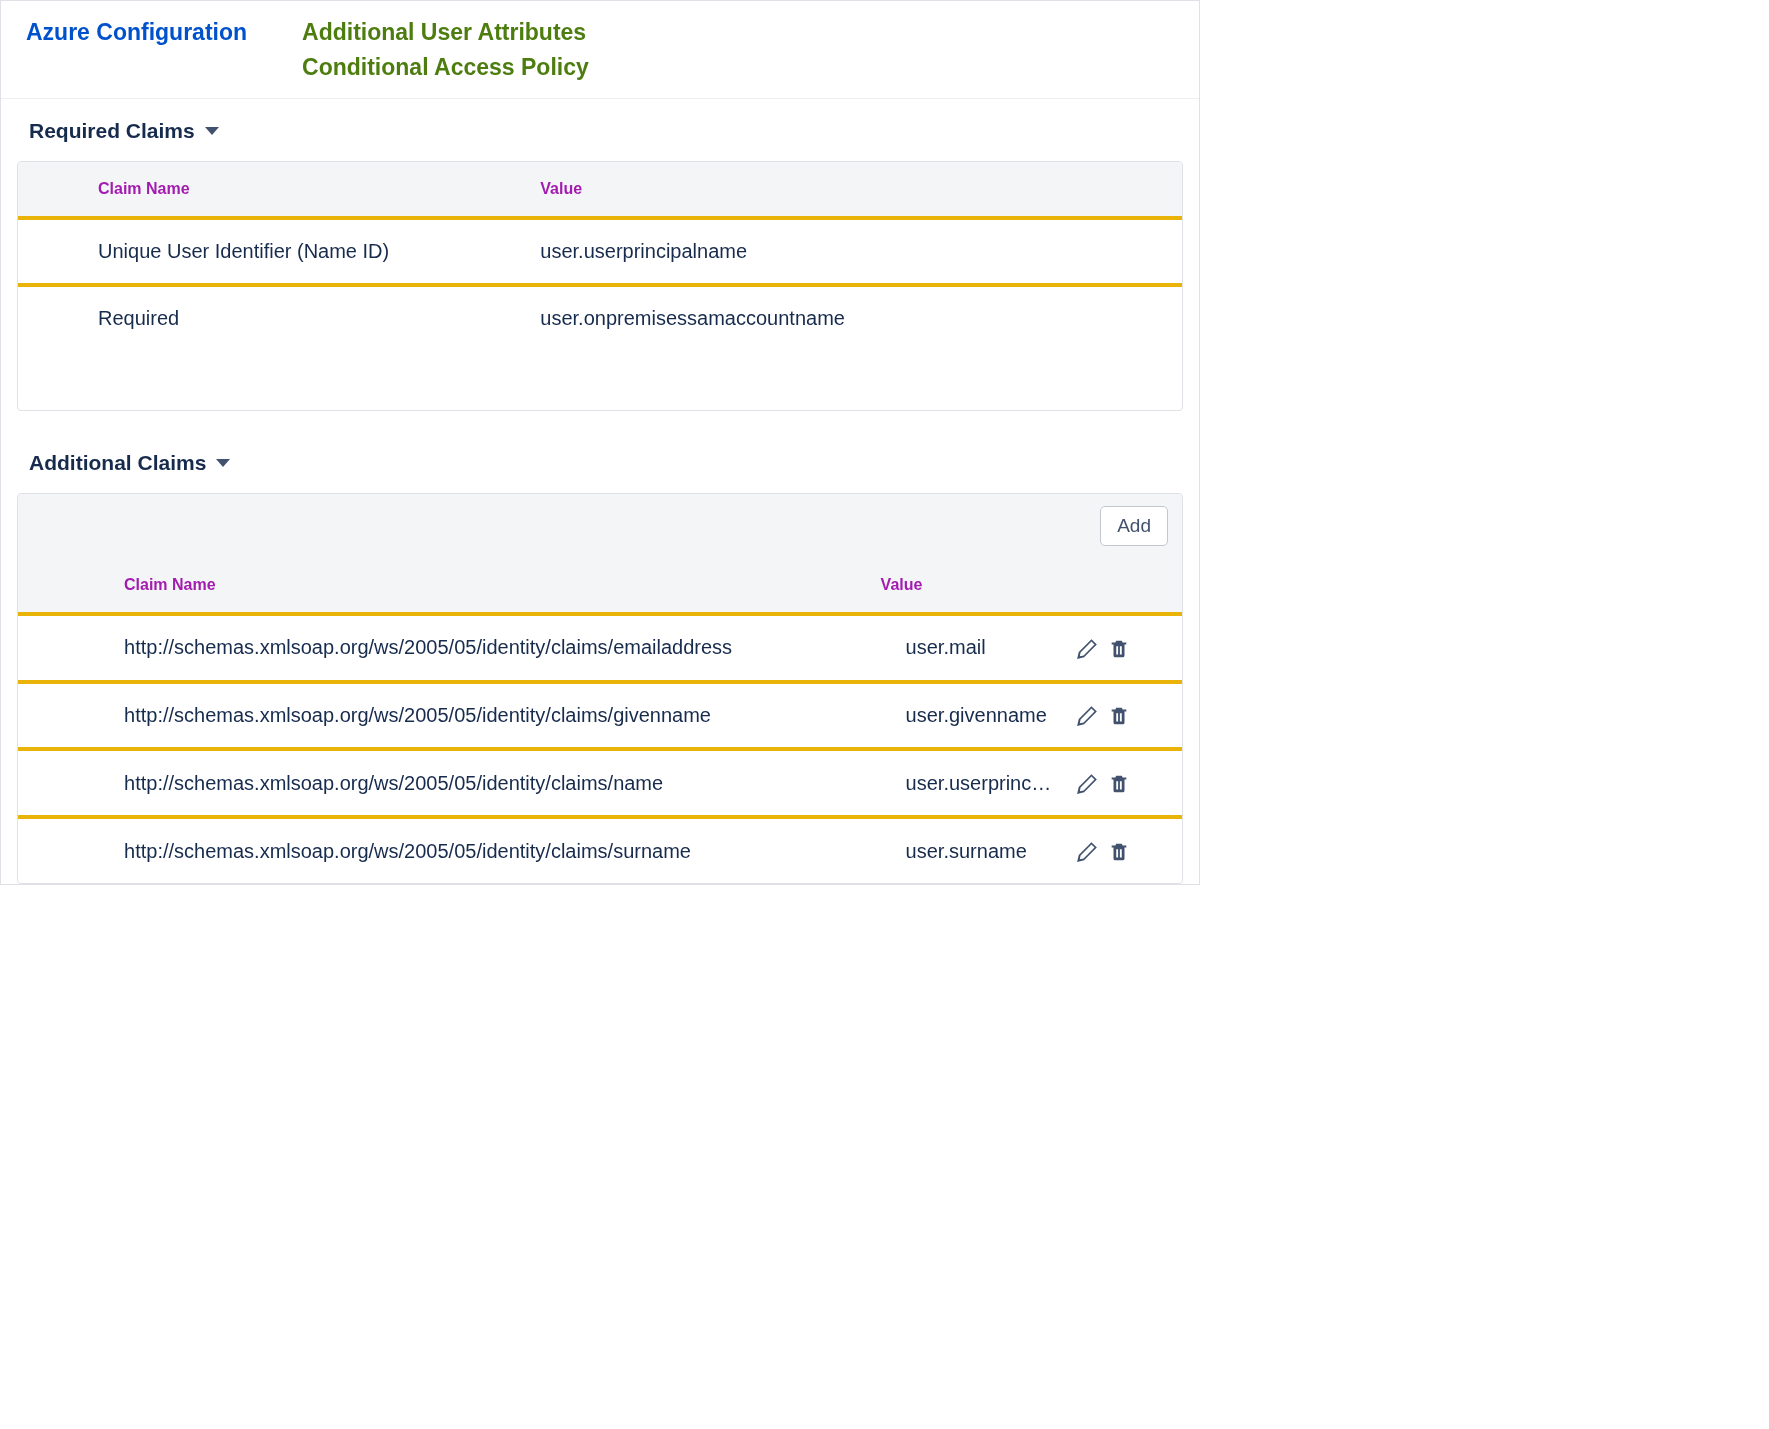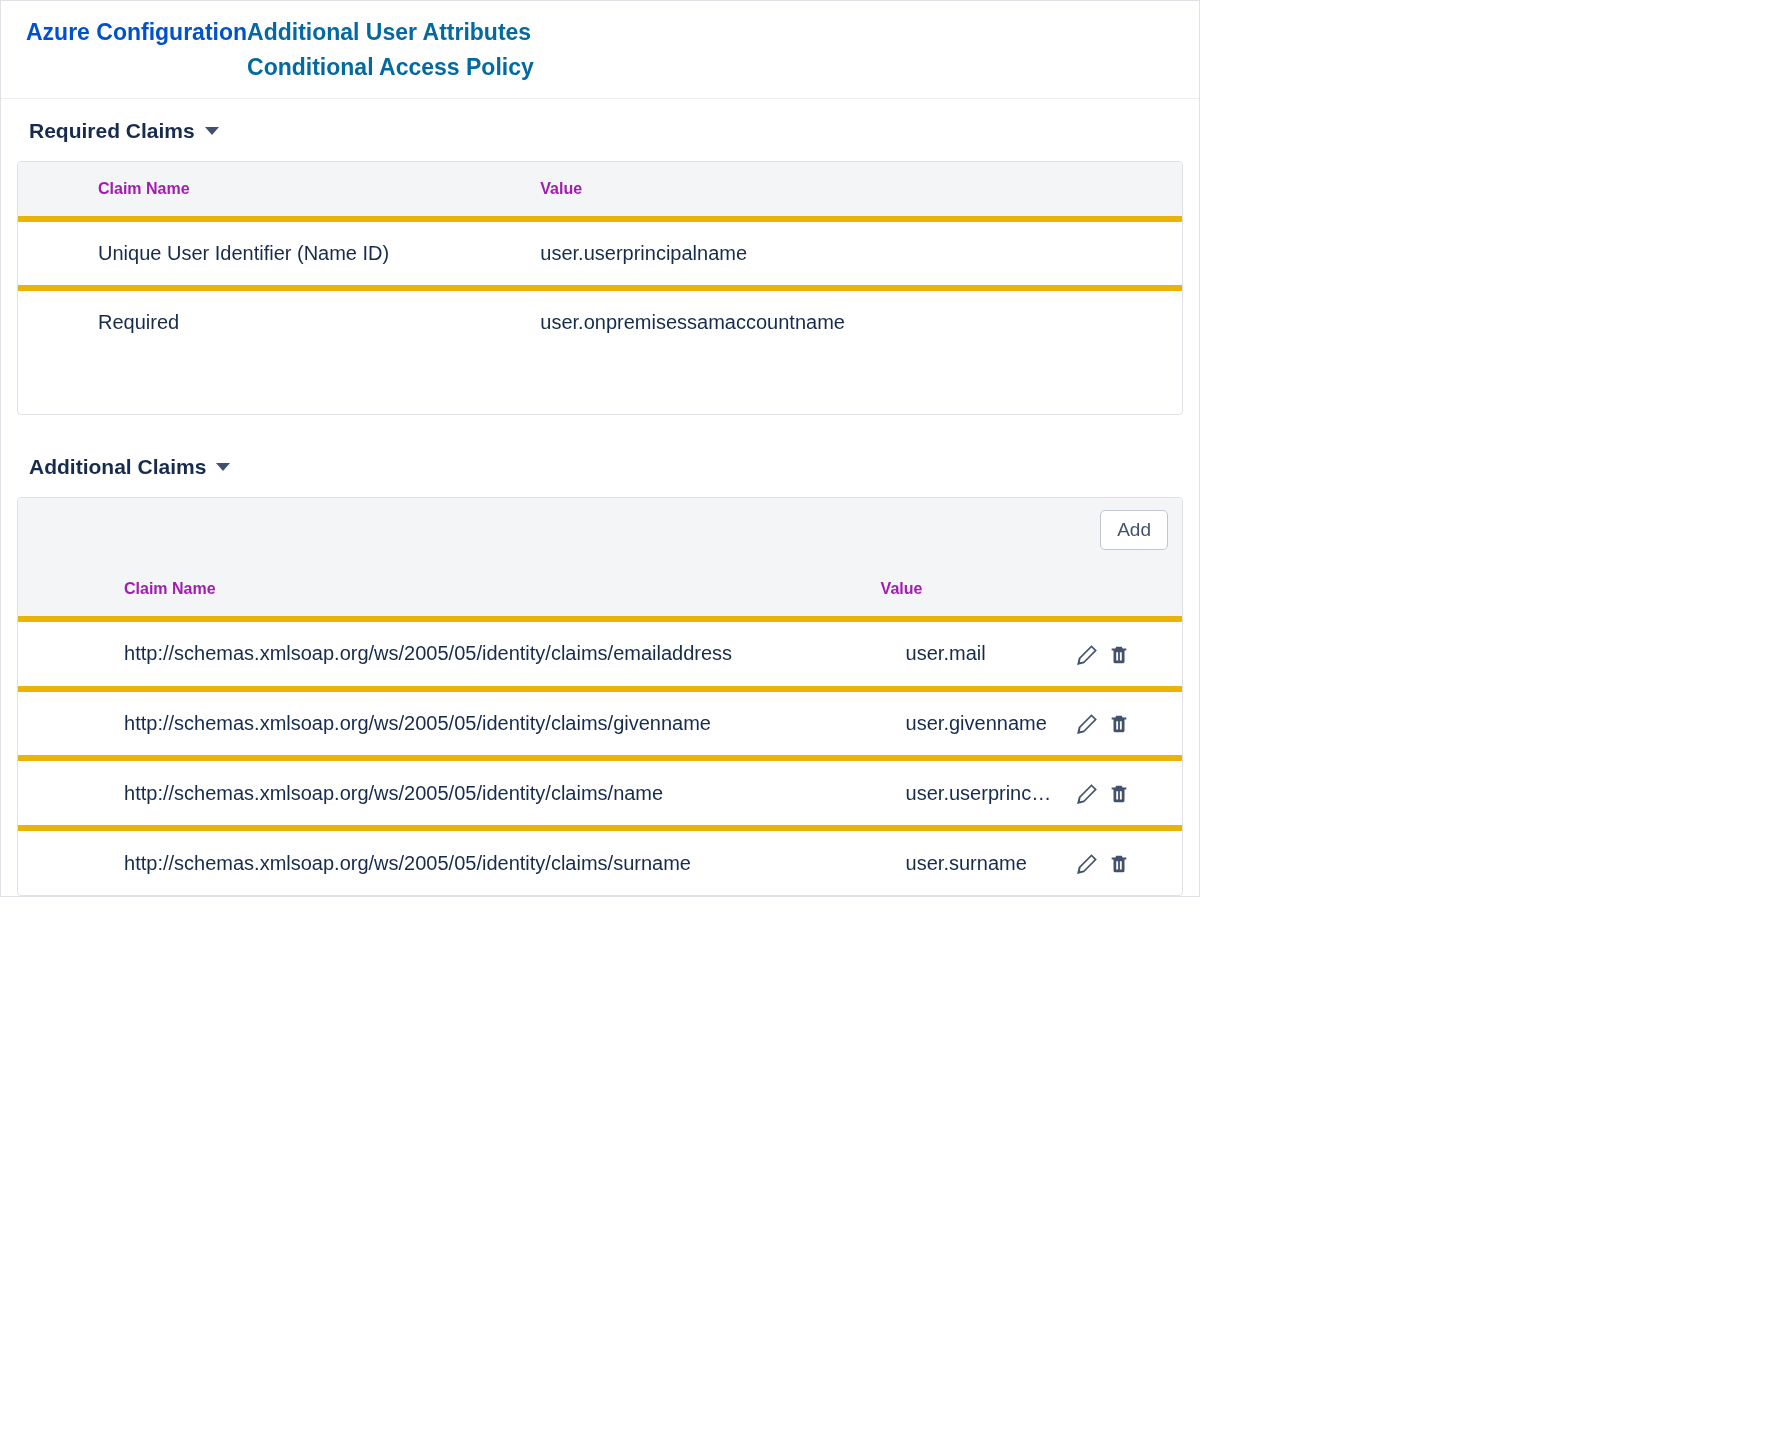--- a/index.html
+++ b/index.html
@@ -10,20 +10,21 @@
     color: #172b4d;
   }
   .page {
     border: 1px solid #dfe1e6;
     width: 1200px;
     margin: 0;
     background: #fff;
   }
   .tabs {
     display: flex;
+    gap: 55px;
     padding: 14px 25px 0 25px;
     border-bottom: 1px solid #eceef1;
     align-items: flex-start;
   }
   .tab {
     font-size: 23px;
     font-weight: 700;
     color: #0052cc;
     padding-bottom: 14px;
     cursor: pointer;
@@ -34,21 +35,21 @@
     position: relative;
   }
   .tab.active::after {
     content: "";
     position: absolute;
     left: 0; right: 0; bottom: -1px;
     height: 4px;
     background: #0052cc;
   }
   .multi-tab { display: flex; flex-direction: column; }
-  .multi-tab .tab-line { color: #0369a1; }
+  .multi-tab .tab-line { color: #4d7c0f; }
   .section {
     padding: 20px 16px 0 16px;
   }
   .section-header {
     display: inline-flex;
     align-items: center;
     gap: 10px;
     font-size: 21px;
     font-weight: 700;
     color: #172b4d;
@@ -92,21 +93,21 @@
     font-size: 16px;
     font-weight: 700;
     color: #a21caf;
     background: #f4f5f7;
     padding: 18px 10px;
   }
   tbody td {
     font-size: 20px;
     color: #172b4d;
     padding: 20px 10px;
-    border-top: 6px solid #eab308;
+    border-top: 4px solid #eab308;
     vertical-align: middle;
   }
   th.col-pad, td.col-pad { width: 70px; }
   .req-name { width: 38%; }
   .req-val  { width: auto; }
   .add-name { width: 65%; }
   .add-val  { width: 15%; }
   .add-act  { width: 10%; white-space: nowrap; }
   .ellipsis {
     max-width: 150px;

